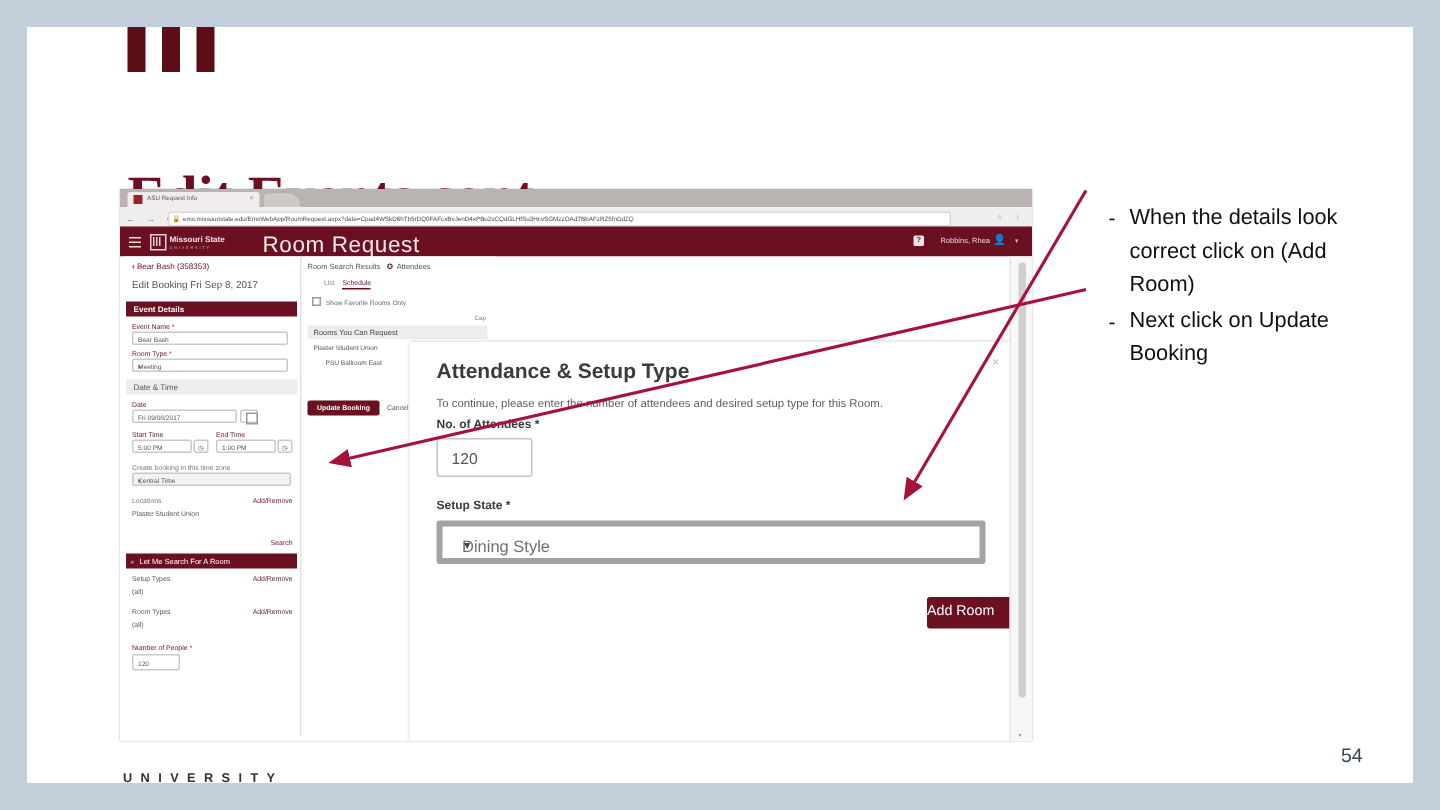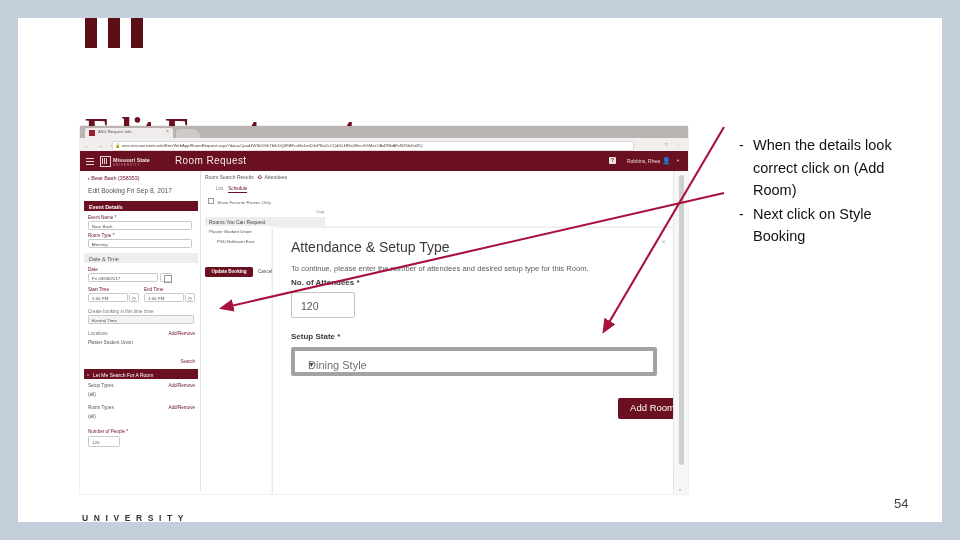--- a/index.html
+++ b/index.html
@@ -69,21 +69,21 @@
   .omni .right{position:absolute;right:4px;top:3px;font-size:5px;color:#8a8684;letter-spacing:3px;}
 
   
   .apphdr{position:absolute;left:0;top:25px;width:608px;height:20px;background:#6b1020;}
   .apphdr .burger{position:absolute;left:6px;top:6.5px;width:8px;height:7px;}
   .apphdr .burger span{display:block;height:1px;background:#e7d9dc;margin-bottom:2px;}
   .apphdr .logo{position:absolute;left:20px;top:5px;width:9px;height:9px;border:1px solid #e3d2d6;}
   .apphdr .logo b{position:absolute;left:1px;top:1px;width:1px;height:6px;background:#e3d2d6;box-shadow:2px 0 #e3d2d6,4px 0 #e3d2d6;}
   .apphdr .brand{position:absolute;left:33px;top:6px;font-size:5.4px;font-weight:bold;color:#f0e6e8;white-space:nowrap;}
   .apphdr .brandsub{position:absolute;left:33px;top:12.5px;font-size:2.6px;color:#c9b2b7;letter-spacing:1.2px;}
-  .apphdr .pgtitle{position:absolute;left:95px;top:4px;font-size:10px;color:#f3eaec;letter-spacing:.4px;}
+  .apphdr .pgtitle{position:absolute;left:95px;top:4px;font-size:15px;color:#f3eaec;letter-spacing:.4px;}
   .apphdr .helpicon{position:absolute;right:72px;top:6px;width:7px;height:7px;background:#efe3e6;border-radius:1px;}
   .apphdr .helpicon::after{content:"?";position:absolute;left:2px;top:-0.5px;font-size:5px;color:#6b1020;font-weight:bold;}
   .apphdr .uname{position:absolute;right:28px;top:6.5px;font-size:5px;color:#e9dadd;white-space:nowrap;}
   .apphdr .uicon{position:absolute;right:17px;top:6px;font-size:7px;color:#efe3e6;line-height:7px;}
   .apphdr .ucar{position:absolute;right:9px;top:7px;font-size:4.5px;color:#d7c0c5;}
 
   
   .appbody{position:absolute;left:0;top:45px;width:608px;height:323px;background:#ffffff;}
 
   
@@ -114,29 +114,29 @@
   .greyhdr2{position:absolute;left:3px;width:120px;height:9px;background:#ededed;color:#444;font-size:5px;padding:2.2px 0 0 4px;box-sizing:border-box;}
   .trow{position:absolute;left:3px;width:120px;height:9px;font-size:4.4px;color:#555;}
   .trow .a{position:absolute;left:4px;top:2.2px;white-space:nowrap;}
   .trow .b{position:absolute;right:8px;top:2.2px;}
   .btn-red{position:absolute;background:#6b1020;color:#fff;font-size:4.6px;font-weight:bold;border-radius:1.5px;text-align:center;white-space:nowrap;}
   .btn-plain{position:absolute;font-size:4.6px;color:#555;white-space:nowrap;}
 
   
   .modal{position:absolute;left:193px;top:57px;width:402px;height:305px;background:#fff;box-shadow:0 0 3px rgba(0,0,0,.22);}
   .modal .mx{position:absolute;right:9px;top:10px;font-size:8px;color:#b4b4b4;line-height:8px;}
-  .modal h2{position:absolute;left:18px;top:11px;margin:0;font-size:14px;font-weight:normal;color:#3b3b3b;white-space:nowrap;text-align:center;}
+  .modal h2{position:absolute;left:18px;top:11px;margin:0;font-size:14px;font-weight:bold;color:#3b3b3b;white-space:nowrap;text-align:center;}
   .modal .mdesc{position:absolute;left:18px;top:36px;font-size:7.6px;color:#5c5c5c;white-space:nowrap;}
   .modal .mlabel{position:absolute;left:18px;font-size:8px;font-weight:bold;color:#3b3b3b;white-space:nowrap;}
   .modal .minput{position:absolute;left:18px;background:#fff;border:1px solid #c4c4c4;border-radius:2px;box-sizing:border-box;}
   .modal .minput span{position:absolute;left:9px;top:7px;font-size:10.5px;color:#555;}
   .modal .msel{position:absolute;left:18px;background:#fff;border:4px solid #a3a3a3;border-radius:2px;box-sizing:border-box;}
   .modal .msel span{position:absolute;left:13px;top:8px;font-size:11px;color:#6f6f6f;}
   .modal .msel .car{position:absolute;right:10px;top:10px;font-size:7px;color:#444;}
-  .modal .mbtn-red{position:absolute;background:#6b1020;color:#fff;font-size:9.5px;border-radius:2px;text-align:right;line-height:20px;}
+  .modal .mbtn-red{position:absolute;background:#6b1020;color:#fff;font-size:9.5px;border-radius:2px;text-align:left;line-height:20px;}
   .modal .mbtn-wh{position:absolute;background:#fff;border:1px solid #b9b9b9;color:#4a4a4a;font-size:9.5px;border-radius:2px;text-align:center;line-height:19px;box-sizing:border-box;}
 
   
   .arrows{position:absolute;left:0;top:0;width:960px;height:540px;pointer-events:none;}
 </style>
 </head>
 <body>
 
 <div class="slide">
 
@@ -148,21 +148,21 @@
 
   <h1 class="title">Edit Events cont.</h1>
 
   <div class="bullets">
     <div class="bullet">
       <span class="dash">-</span>
       <span class="btext">When the details look correct click on (Add Room)</span>
     </div>
     <div class="bullet">
       <span class="dash">-</span>
-      <span class="btext">Next click on Style Booking</span>
+      <span class="btext">Next click on Update Booking</span>
     </div>
   </div>
 
   <div class="pagenum">54</div>
 
   <div class="mslogo">
     <div class="tiny">SINCE 1905</div>
     <div class="uni">UNIVERSITY</div>
   </div>
 

